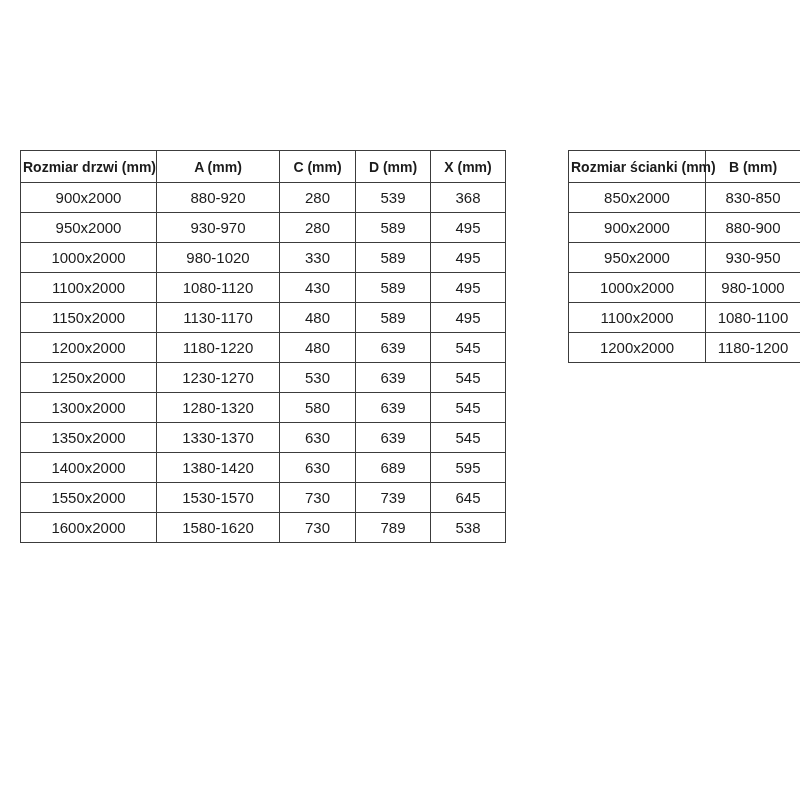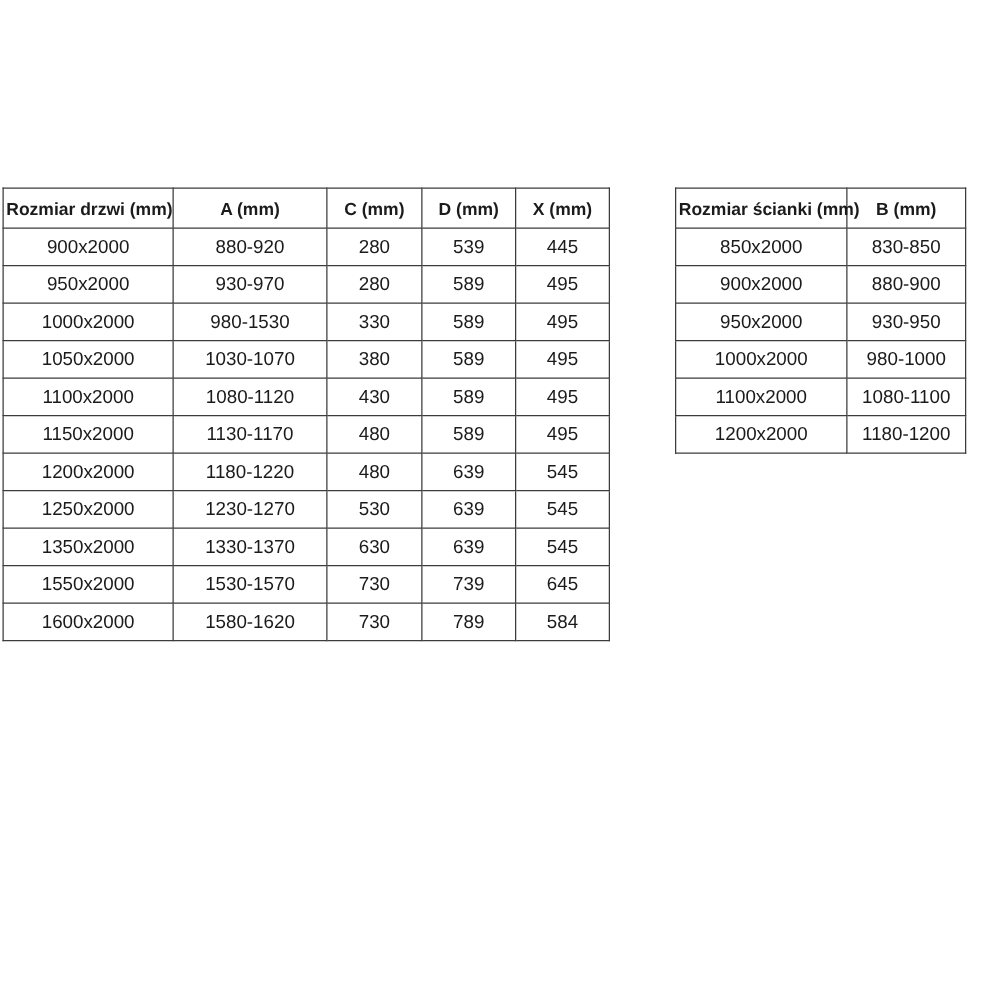--- a/index.html
+++ b/index.html
@@ -36,22 +36,22 @@
   table.spec-table th {
     font-weight: bold;
     font-size: 14px;
     height: 31px;
   }
   table.spec-table td {
     font-weight: normal;
     font-size: 15px;
     height: 29px;
   }
-  #doors-table { left: 2px;  top: 150px; width: 485px; }
-  #walls-table { left: 540px; top: 150px; width: 232px; border-radius: 26px; }
+  #doors-table { left: 20px;  top: 150px; width: 485px; }
+  #walls-table { left: 568px; top: 150px; width: 232px; border-radius: 26px; }
 
   #doors-table col.c0 { width: 136px; }
   #doors-table col.c1 { width: 123px; }
   #doors-table col.c2 { width: 76px; }
   #doors-table col.c3 { width: 75px; }
   #doors-table col.c4 { width: 75px; }
 
   #walls-table col.c0 { width: 137px; }
   #walls-table col.c1 { width: 95px; }
 </style>
@@ -76,40 +76,33 @@
         <th>D (mm)</th>
         <th>X (mm)</th>
       </tr>
     </thead>
     <tbody>
         <tr>
           <td>900x2000</td>
           <td>880-920</td>
           <td>280</td>
           <td>539</td>
-          <td>445</td>
+          <td>368</td>
         </tr>
         <tr>
           <td>950x2000</td>
           <td>930-970</td>
           <td>280</td>
           <td>589</td>
           <td>495</td>
         </tr>
         <tr>
           <td>1000x2000</td>
-          <td>980-1530</td>
+          <td>980-1020</td>
           <td>330</td>
-          <td>589</td>
-          <td>495</td>
-        </tr>
-        <tr>
-          <td>1050x2000</td>
-          <td>1030-1070</td>
-          <td>380</td>
           <td>589</td>
           <td>495</td>
         </tr>
         <tr>
           <td>1100x2000</td>
           <td>1080-1120</td>
           <td>430</td>
           <td>589</td>
           <td>495</td>
         </tr>
@@ -128,39 +121,53 @@
           <td>545</td>
         </tr>
         <tr>
           <td>1250x2000</td>
           <td>1230-1270</td>
           <td>530</td>
           <td>639</td>
           <td>545</td>
         </tr>
         <tr>
+          <td>1300x2000</td>
+          <td>1280-1320</td>
+          <td>580</td>
+          <td>639</td>
+          <td>545</td>
+        </tr>
+        <tr>
           <td>1350x2000</td>
           <td>1330-1370</td>
           <td>630</td>
           <td>639</td>
           <td>545</td>
+        </tr>
+        <tr>
+          <td>1400x2000</td>
+          <td>1380-1420</td>
+          <td>630</td>
+          <td>689</td>
+          <td>595</td>
         </tr>
         <tr>
           <td>1550x2000</td>
           <td>1530-1570</td>
           <td>730</td>
           <td>739</td>
           <td>645</td>
         </tr>
         <tr>
           <td>1600x2000</td>
           <td>1580-1620</td>
           <td>730</td>
           <td>789</td>
-          <td>584</td>
+          <td>538</td>
         </tr>
       </tbody>
   </table>
 
   <table class="spec-table" id="walls-table">
     <colgroup>
       <col class="c0">
         <col class="c1">
     </colgroup>
     <thead>

